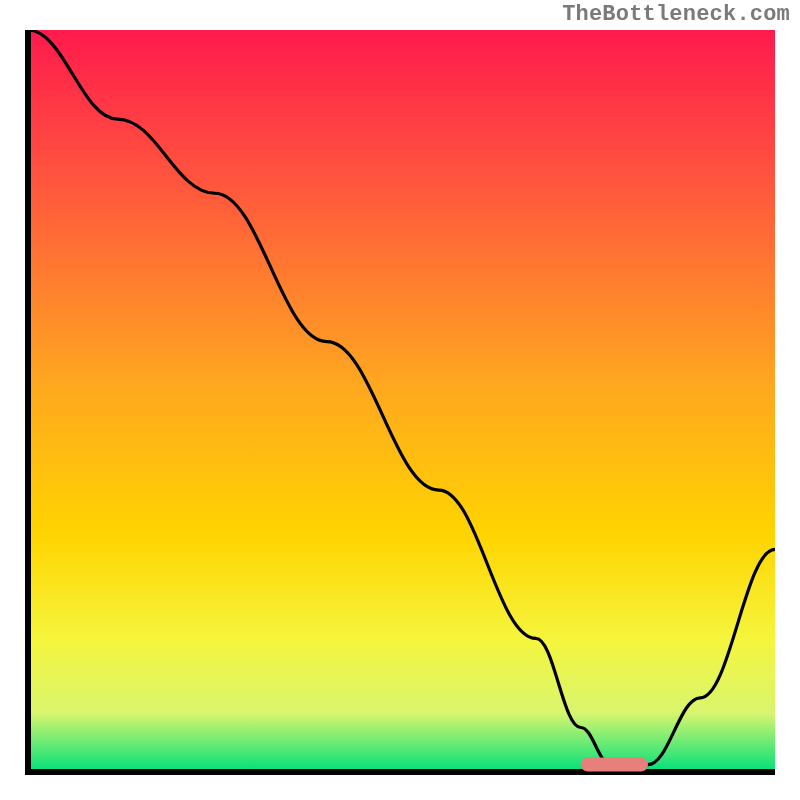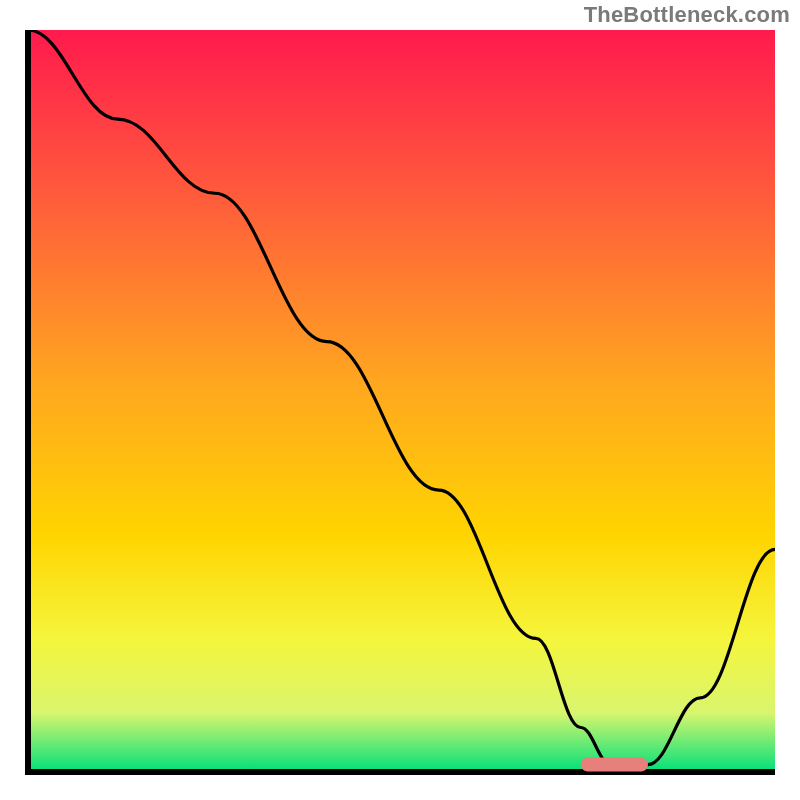--- a/index.html
+++ b/index.html
@@ -12,21 +12,21 @@
   .outer {
     position: relative;
     width: 800px;
     height: 800px;
     background: #ffffff;
   }
   .watermark {
     position: absolute;
     top: 2px;
     right: 10px;
-    font-family: Liberation Sans, sans-serif;
+    font-family: Liberation Mono, monospace;
     font-size: 22px;
     font-weight: 600;
     color: #7a7a7a;
     letter-spacing: 0.2px;
     margin-left: 23px;
   }
   .plot {
     position: absolute;
     left: 25px;
     top: 30px;

